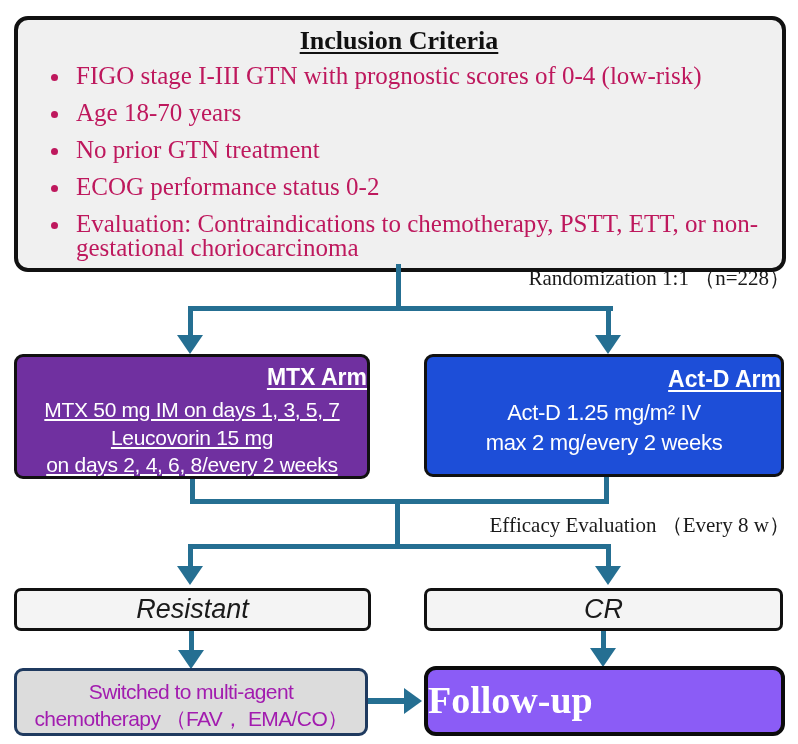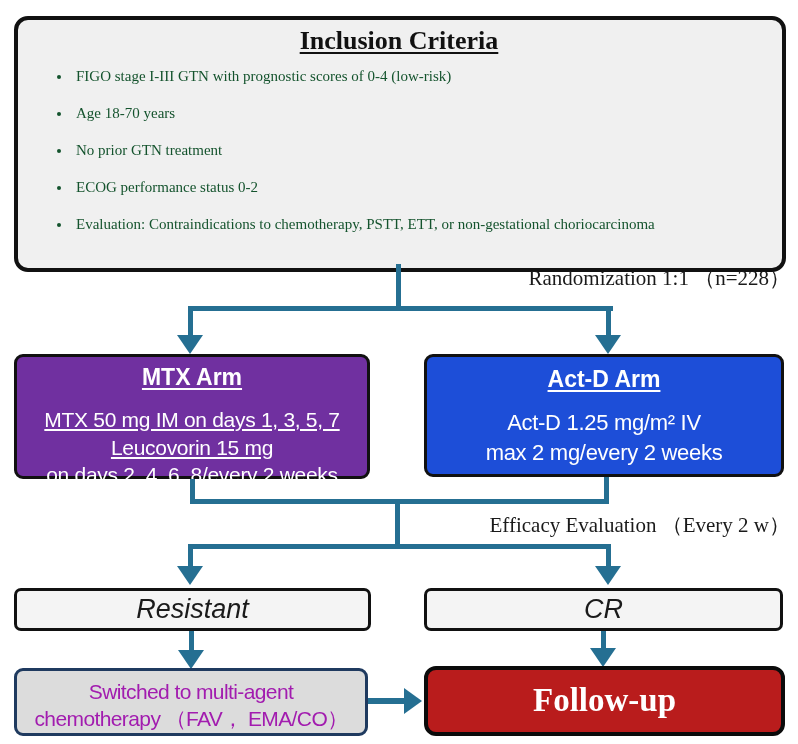--- a/index.html
+++ b/index.html
@@ -14,21 +14,21 @@
     left:14px;top:16px;width:772px;height:256px;
     background:#f0f0f0;border:4px solid #111;border-radius:14px;
     padding:4px 14px 0 12px;
   }
   #inclusion-title{
     margin:2px 0 8px 0;text-align:center;font-size:26px;font-weight:bold;
     text-decoration:underline;text-underline-offset:3px;color:#111;
   }
   #inclusion-list{
     margin:0;padding:0 0 16px 42px;list-style:disc;
-    font-size:15px;color:#14532d;line-height:24px;
+    font-size:25px;color:#be185d;line-height:24px;
   }
   #inclusion-list li{margin-bottom:13px;padding-left:4px;}
 
   
   .line{background:#256f92;}
   .arrow-down{
     width:0;height:0;
     border-left:13px solid transparent;border-right:13px solid transparent;
     border-top:19px solid #256f92;
   }
@@ -46,21 +46,21 @@
 
   
   .arm-box{
     border:3.5px solid #111;border-radius:9px;color:#ffffff;text-align:center;
     font-family:"Liberation Sans","DejaVu Sans",sans-serif;
   }
   #mtx-box{left:14px;top:354px;width:356px;height:125px;background:#7030a0;padding-top:7px;}
   #actd-box{left:424px;top:354px;width:360px;height:123px;background:#1d4ed8;padding-top:9px;}
   .arm-title{
     font-size:23px;font-weight:bold;text-decoration:underline;
-    text-underline-offset:3px;margin-bottom:15px;
+    text-underline-offset:3px;margin-bottom:5px;text-align:right;
   }
   #mtx-box .arm-line{font-size:21px;line-height:27.5px;letter-spacing:-0.3px;text-decoration:underline;}
   #actd-box .arm-line{font-size:22px;line-height:30px;letter-spacing:-0.3px;}
 
   
   .outcome-box{
     background:#f4f4f4;border:3.5px solid #111;border-radius:7px;
     font-family:"Liberation Sans","DejaVu Sans",sans-serif;
     font-size:27px;color:#1a1a1a;text-align:center;line-height:36px;font-style:italic;
   }
@@ -70,22 +70,22 @@
   
   #switched-box{
     left:14px;top:668px;width:354px;height:68px;
     background:#dcdcdc;border:3.5px solid #1f3a5f;border-radius:9px;
     font-family:"Liberation Sans","DejaVu Sans",sans-serif;
     font-size:21px;color:#a21caf;text-align:center;
     line-height:27px;padding-top:7px;letter-spacing:-0.6px;
   }
   #followup-box{
     left:424px;top:666px;width:361px;height:70px;
-    background:#b91c1c;border:4px solid #0b0b0b;border-radius:12px;
-    color:#ffffff;font-size:33px;font-weight:bold;text-align:center;line-height:60px;
+    background:#8b5cf6;border:4px solid #0b0b0b;border-radius:12px;
+    color:#ffffff;font-size:38px;font-weight:bold;line-height:60px;
   }
 </style>
 </head>
 <body>
 
 <div id="canvas">
 
   <div id="inclusion-box" class="abs">
     <div id="inclusion-title">Inclusion Criteria</div>
     <ul id="inclusion-list">
@@ -122,21 +122,21 @@
   <div class="abs line" style="left:190px;top:479px;width:5px;height:25px;"></div>
   <div class="abs line" style="left:604px;top:477px;width:5px;height:27px;"></div>
   <div class="abs line" style="left:190px;top:499px;width:419px;height:5px;"></div>
   <div class="abs line" style="left:395px;top:499px;width:5px;height:50px;"></div>
   <div class="abs line" style="left:188px;top:544px;width:423px;height:5px;"></div>
   <div class="abs line" style="left:188px;top:544px;width:5px;height:24px;"></div>
   <div class="abs arrow-down" style="left:177px;top:566px;"></div>
   <div class="abs line" style="left:606px;top:544px;width:5px;height:24px;"></div>
   <div class="abs arrow-down" style="left:595px;top:566px;"></div>
 
-  <div id="efficacy-label" class="abs flow-label">Efficacy Evaluation （Every 2 w）</div>
+  <div id="efficacy-label" class="abs flow-label">Efficacy Evaluation （Every 8 w）</div>
 
   <div id="resistant-box" class="abs outcome-box">Resistant</div>
   <div id="cr-box" class="abs outcome-box">CR</div>
 
   <div class="abs line" style="left:189px;top:631px;width:5px;height:21px;"></div>
   <div class="abs arrow-down" style="left:178px;top:650px;"></div>
   <div class="abs line" style="left:601px;top:631px;width:5px;height:19px;"></div>
   <div class="abs arrow-down" style="left:590px;top:648px;"></div>
 
   <div id="switched-box" class="abs">

